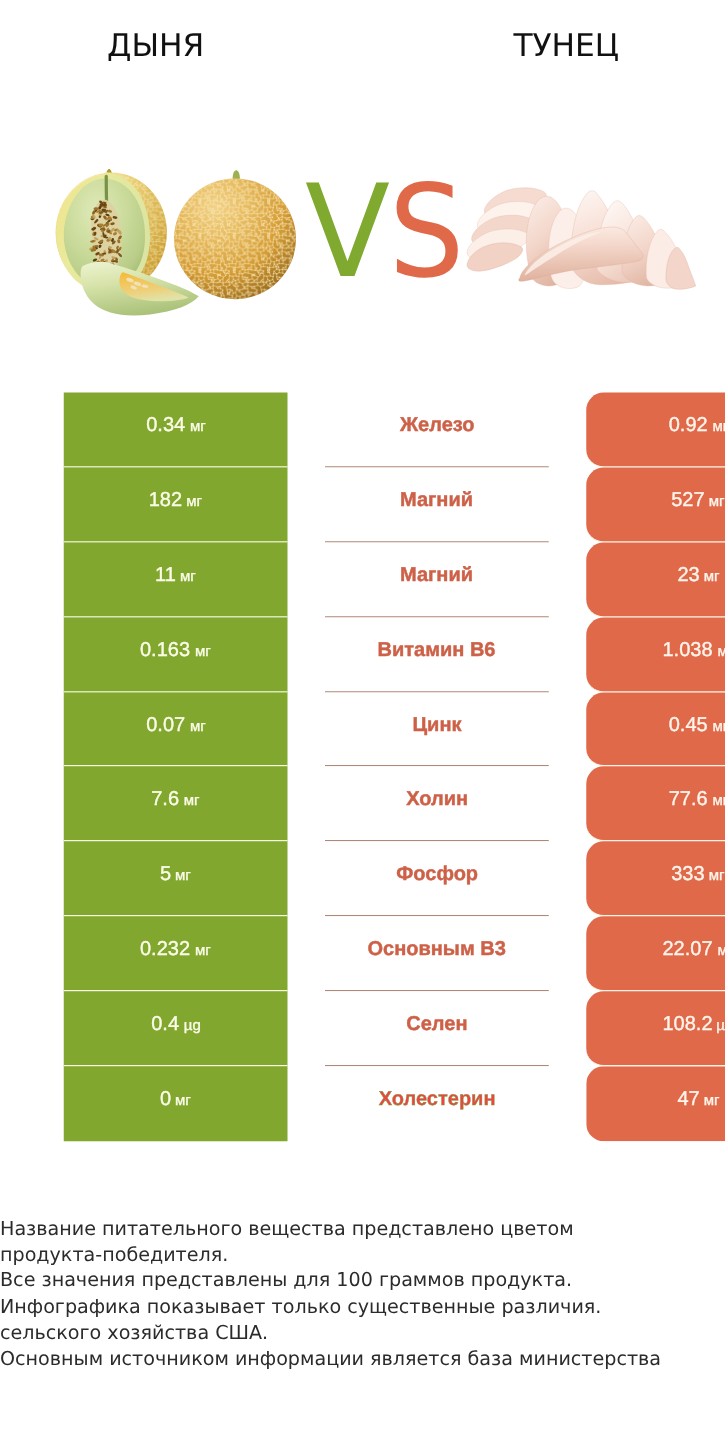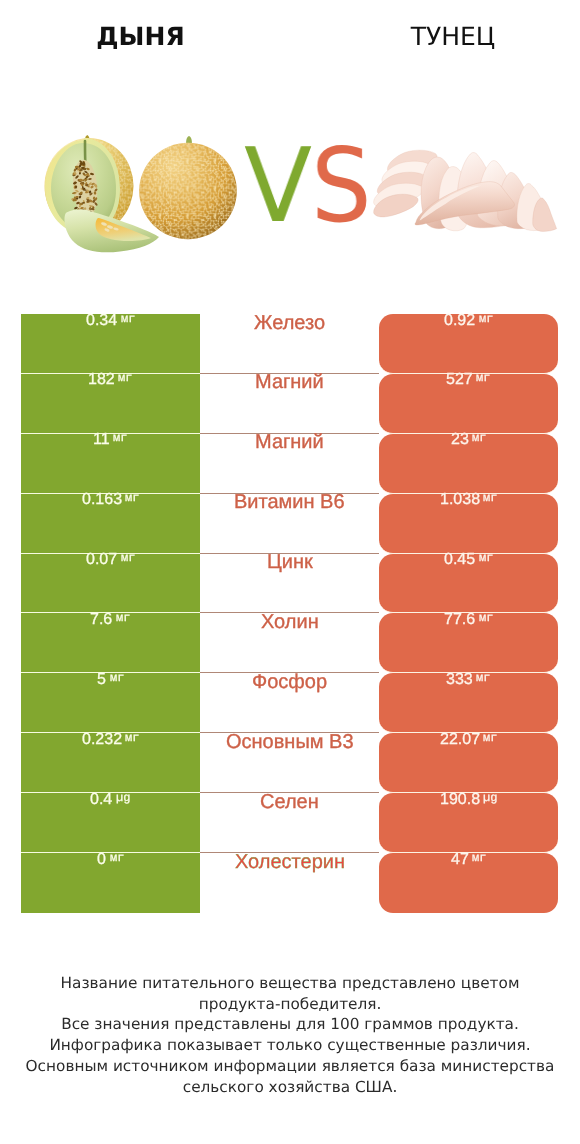--- a/index.html
+++ b/index.html
@@ -1,42 +1,42 @@
 <!DOCTYPE html>
 <html lang="ru"><head>
 <meta charset="utf-8">
 <style>
   html,body{margin:0;padding:0;}
   body{width:580px;height:1144px;background:#fff;font-family:"DejaVu Sans",sans-serif;overflow:hidden;
        -webkit-font-smoothing:antialiased;text-rendering:geometricPrecision;}
   .page{position:relative;width:580px;height:1144px;background:#fff;}
   .title{position:absolute;top:23px;font-size:25px;line-height:28px;color:#111;font-weight:400;
          text-align:center;white-space:nowrap;will-change:transform;}
-  .title.left{left:16px;width:249px;font-weight:bold;}
+  .title.left{left:0;width:249px;}
   .title.right{left:356px;width:194px;text-align:center;}
   .melon-svg{position:absolute;left:30px;top:125px;}
   .tuna-svg{position:absolute;left:365px;top:140px;}
   .vs{position:absolute;left:225px;top:136px;font-size:102.5px;line-height:102.5px;font-weight:400;white-space:nowrap;margin-left:19px;}
   .vs span{display:inline-block;will-change:transform;}
   .vs .v{color:#7fa92f;transform:scaleX(0.97);transform-origin:left center;}
   .vs .s{color:#e0694a;transform:scaleX(0.93);transform-origin:left center;margin-left:-3px;}
   .table{position:absolute;left:21px;top:314px;width:537px;}
   .row{display:flex;height:59.9px;}
-  .cell{flex:0 0 179px;display:flex;justify-content:center;
+  .cell{flex:0 0 179px;display:flex;align-items:center;justify-content:center;
         font-family:"Liberation Sans",sans-serif;font-size:16px;font-weight:400;
-        box-sizing:border-box;border-bottom:1.5px solid transparent;}
+        box-sizing:border-box;border-bottom:1.5px solid transparent;margin-left:30px;}
   .cell > span{display:inline-block;position:relative;top:-2.5px;will-change:transform;}
   .cell.l{background:#82a72f;color:#fbfde9;-webkit-text-stroke:0.3px #fbfde9;border-bottom-color:#f7fbdf;}
   .cell.m{background:#fff;border-bottom-color:#b08878;}
   .cell.r{background:#e0694a;color:#fdf5ec;-webkit-text-stroke:0.3px #fdf5ec;border-bottom-color:#fdf3e4;border-radius:14px;}
   .row:last-child .cell{border-bottom-color:transparent;}
-  .unit{font-family:Liberation Mono, monospace;font-size:12px;margin-left:3.5px;}
-  .lbl{font-size:20px;font-weight:400;color:#cd6148;-webkit-text-stroke:0.35px #cd6148;}
+  .unit{font-family:Liberation Sans, sans-serif;font-size:12px;margin-left:3.5px;}
+  .lbl{font-size:16px;font-weight:700;color:#cd6148;-webkit-text-stroke:0.35px #cd6148;}
   .lbl.green{color:#ef4444;-webkit-text-stroke:0.35px #7b9f3a;}
-  .footnote{position:absolute;left:0;top:973px;width:580px;text-align:center;
+  .footnote{position:absolute;left:0;top:973px;width:580px;
             font-size:15.3px;line-height:20.7px;color:#2b2b2b;will-change:transform;}
 </style>
 </head>
 <body>
 
 <div class="page">
 
   <div class="title left">ДЫНЯ</div>
   <div class="title right">ТУНЕЦ</div>
 
@@ -406,21 +406,21 @@
       </div>
       <div class="row">
         <div class="cell l">
           <span>0.4</span>
           <span class="unit">µg</span>
         </div>
         <div class="cell m">
           <span class="lbl">Селен</span>
         </div>
         <div class="cell r">
-          <span>190.8</span>
+          <span>108.2</span>
           <span class="unit">µg</span>
         </div>
       </div>
       <div class="row">
         <div class="cell l">
           <span>0</span>
           <span class="unit">мг</span>
         </div>
         <div class="cell m">
           <span class="lbl green">Холестерин</span>
@@ -430,16 +430,16 @@
           <span class="unit">мг</span>
         </div>
       </div>
     </div>
 
   <div class="footnote" id="footnote">
       <div>Название питательного вещества представлено цветом</div>
       <div>продукта-победителя.</div>
       <div>Все значения представлены для 100 граммов продукта.</div>
       <div>Инфографика показывает только существенные различия.</div>
+      <div>сельского хозяйства США.</div>
       <div>Основным источником информации является база министерства</div>
-      <div>сельского хозяйства США.</div>
     </div>
 </div>
 
 </body></html>

